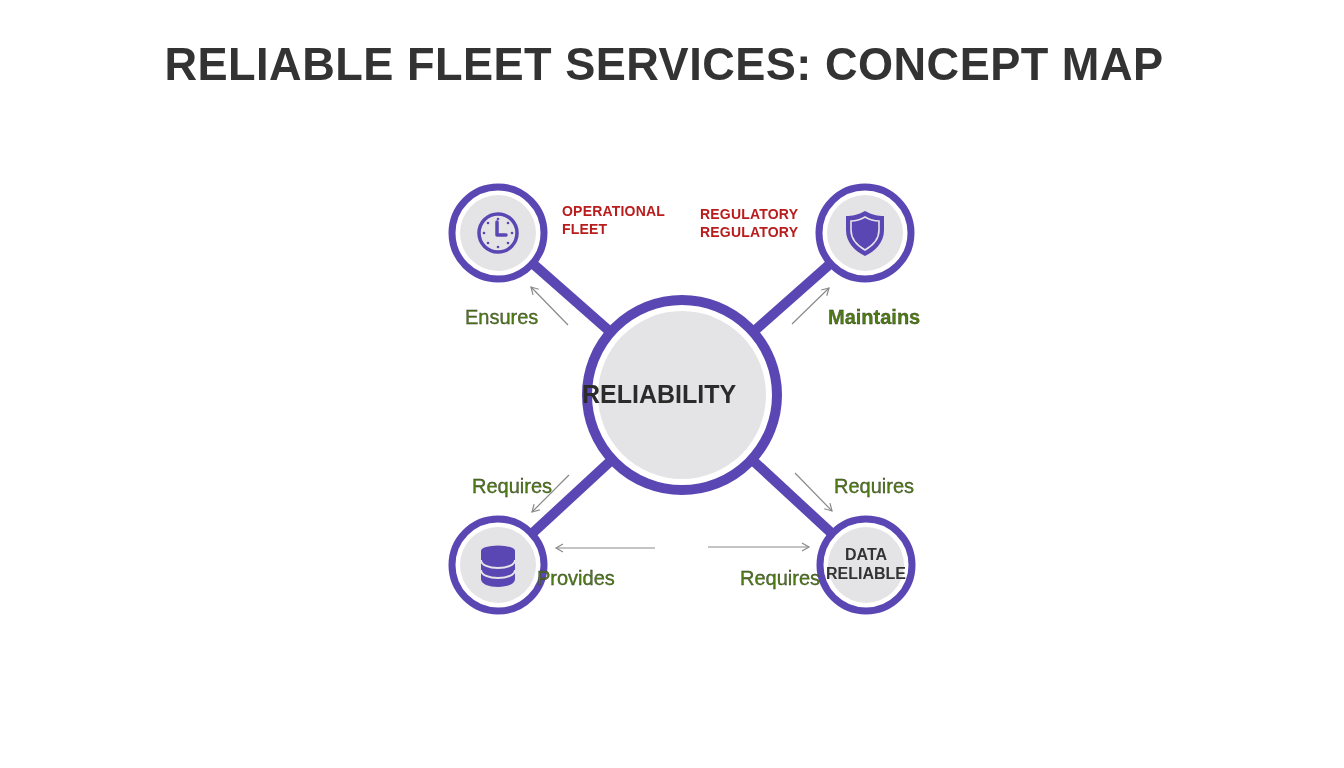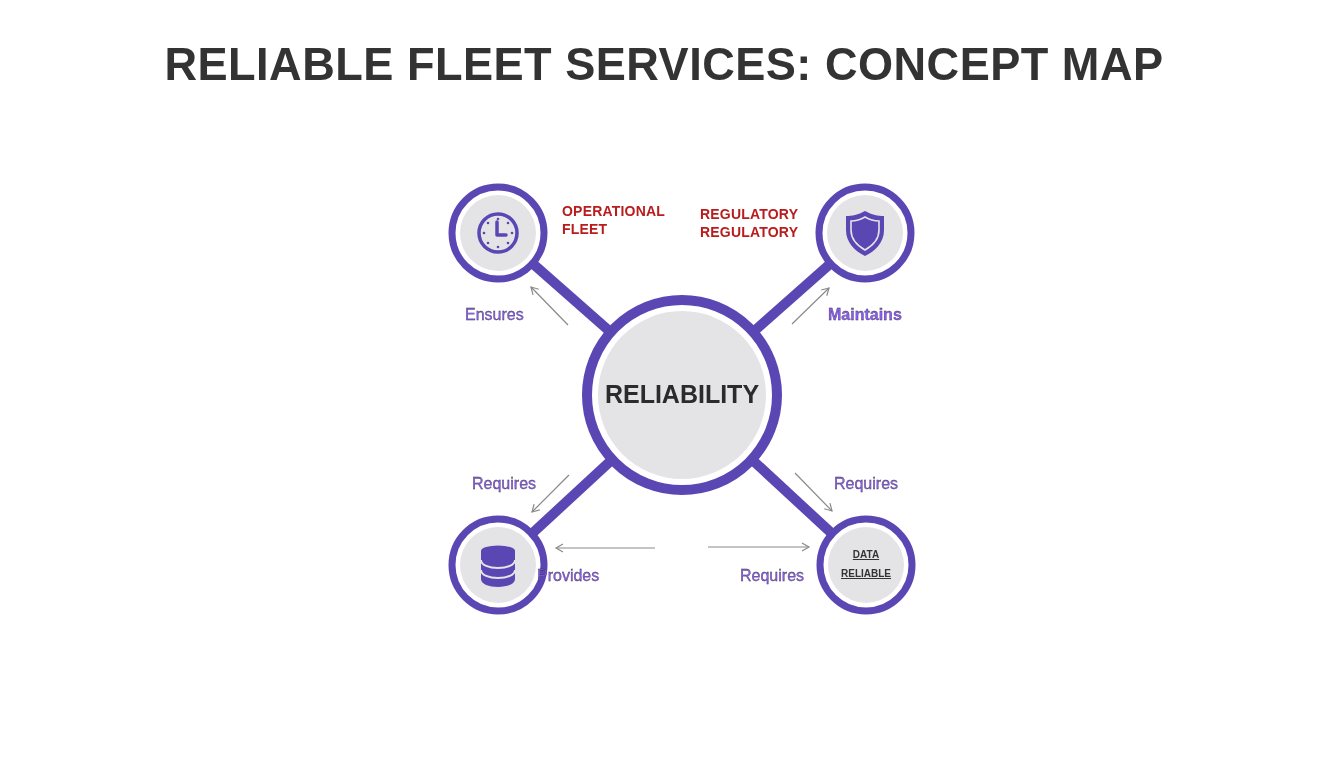--- a/index.html
+++ b/index.html
@@ -40,45 +40,44 @@
       font-family: "Liberation Sans", sans-serif;
       font-weight: bold;
       font-size: 14px;
       line-height: 18px;
       color: #b91c1c;
       letter-spacing: 0.2px;
     }
     .edge-label {
       position: absolute;
       font-family: "Liberation Sans", sans-serif;
-      font-size: 16px;
+      font-size: 20px;
       font-weight: normal;
-      color: #8b5cf6;
+      color: #4d7c0f;
       -webkit-text-stroke: 0.3px #333;
     }
     .center-label {
       position: absolute;
       left: 582px;
       top: 380px;
       width: 200px;
-      text-align: center;
+      text-align: left;
       font-family: "Liberation Sans", sans-serif;
       font-weight: bold;
       font-size: 25px;
       color: #2b2b2b;
     }
     .inner-label {
       position: absolute;
       text-align: center;
       font-family: "Liberation Sans", sans-serif;
       font-weight: bold;
-      font-size: 10px;
+      font-size: 16px;
       line-height: 19px;
       color: #333333;
-      text-decoration: underline;
     }
   </style>
 </head>
 <body>
 
 <div class="title">RELIABLE FLEET SERVICES: CONCEPT MAP</div>
 
 <svg class="diagram" viewBox="0 0 1344 768" xmlns="http://www.w3.org/2000/svg">
   <defs>
     <marker id="arrowhead" markerWidth="10" markerHeight="10" refX="8" refY="5" orient="auto" markerUnits="userSpaceOnUse">

